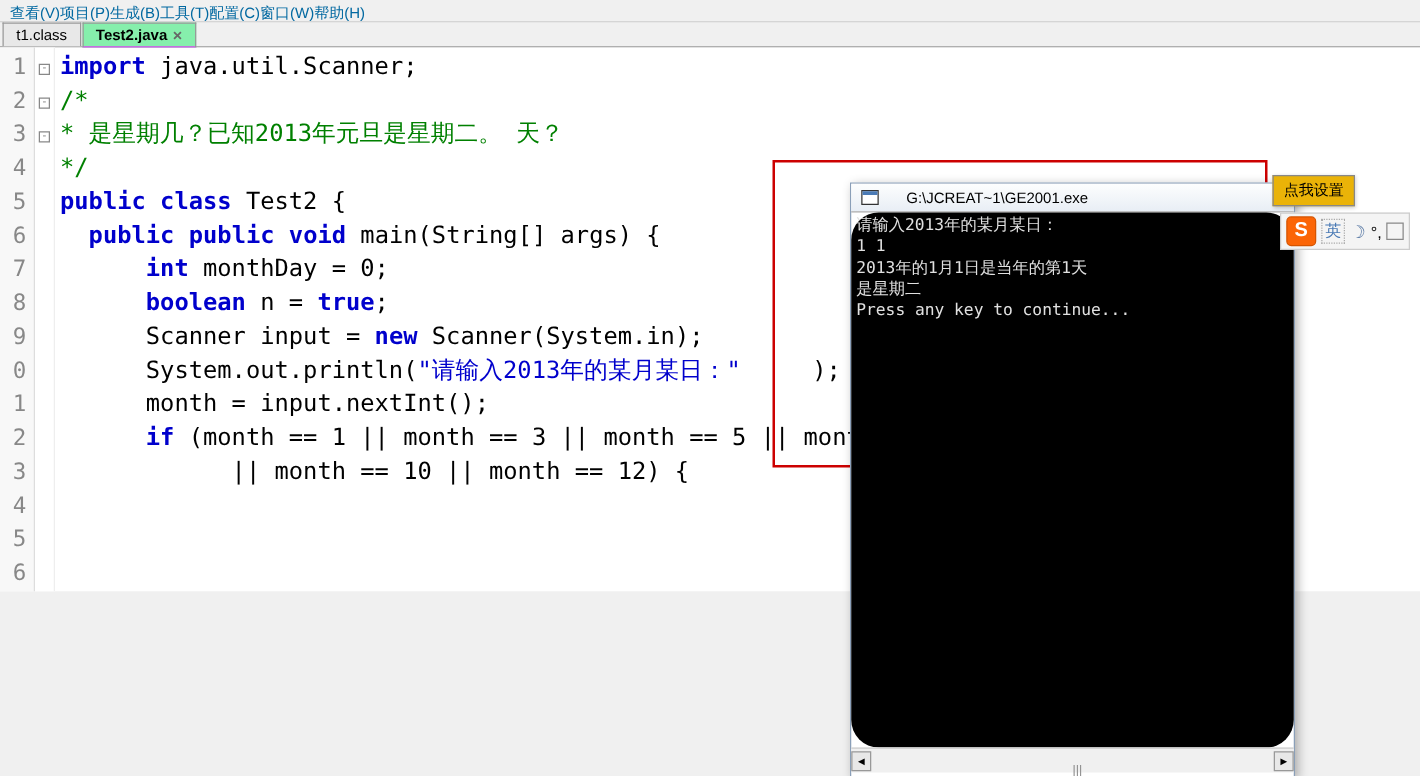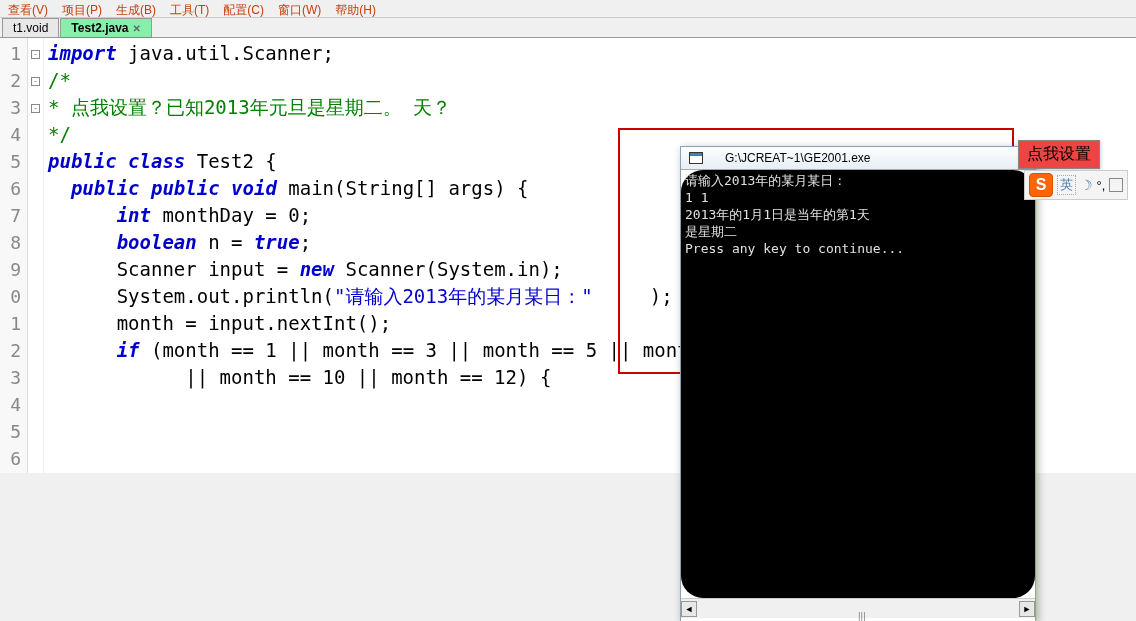--- a/index.html
+++ b/index.html
@@ -1,49 +1,49 @@
 <!DOCTYPE html>
 <html><head>
   <meta charset="utf-8">
   <style>
     * { margin: 0; padding: 0; box-sizing: border-box; }
     body { font-family: "Microsoft YaHei", Arial, sans-serif; font-size: 13px; background: #f0f0f0; width: 1136px; height: 621px; overflow: hidden; position: relative; }
     
-    .menu-bar { background: #f0f0f0; border-bottom: 1px solid #ccc; padding: 2px 8px; display: flex; gap: 14px; font-size: 12px; color: #c2410c; height: 18px; }
+    .menu-bar { background: #f0f0f0; border-bottom: 1px solid #ccc; padding: 2px 8px; display: flex; font-size: 12px; color: #0369a1; height: 18px; }
     .menu-item { cursor: pointer; }
     
     .tab-bar { background: #f0f0f0; display: flex; height: 20px; border-bottom: 1px solid #999; padding-left: 2px; }
     .tab { padding: 2px 10px; font-size: 12px; border: 1px solid #999; border-bottom: none; background: #e8e8e8; margin-right: 1px; cursor: pointer; }
     .tab.active { background: #86efac; font-weight: bold; border-bottom: 1px solid #d946ef; margin-bottom: -1px; }
     .tab-close { margin-left: 4px; color: #666; font-size: 10px; }
     
     .editor-container { display: flex; background: #fff; height: 435px; }
     .gutter { width: 28px; background: #f8f8f8; border-right: 1px solid #ddd; text-align: right; padding-right: 6px; font-size: 18px; color: #888; font-family: Consolas, monospace; line-height: 27px; padding-top: 2px; }
     .fold-col { width: 16px; background: #fff; border-right: 1px solid #eee; font-size: 11px; color: #888; font-family: monospace; line-height: 27px; text-align: center; padding-top: 2px; }
     .fold-box { border: 1px solid #888; width: 9px; height: 9px; display: inline-block; text-align: center; line-height: 7px; font-size: 9px; }
     .code-area { flex: 1; padding: 2px 4px; font-size: 19px; font-family: Consolas, "Microsoft YaHei", monospace; line-height: 27px; white-space: nowrap; overflow: hidden; }
     .code-line { height: 27px; }
     
-    .kw { color: #0000cc; font-weight: bold; font-style: italic; }
+    .kw { color: #0000cc; font-weight: bold; }
     .comment { color: #008000; }
     .str { color: #0000cc; }
     
     .console-window { position: absolute; top: 146px; left: 680px; width: 356px; height: 476px; border: 1px solid #8a9fb8; background: #fff; box-shadow: 2px 2px 8px rgba(0,0,0,0.3); }
     .console-title { background: linear-gradient(#fdfefe, #e8eef5); border-bottom: 1px solid #aaa; padding: 4px 8px; font-size: 12px; display: flex; align-items: center; gap: 22px; }
     .console-icon { width: 14px; height: 12px; border: 1px solid #333; background: #fff; display: inline-block; position: relative; }
     .console-icon::after { content: ""; position: absolute; top: 0; left: 0; right: 0; height: 3px; background: #4a7ab5; }
     .console-body { background: #000; color: #e0e0e0; font-family: "NSimSun", "SimSun", monospace; font-size: 13px; padding: 2px 4px; height: 428px; line-height: 17px; white-space: pre; border-radius: 22px; }
     .console-scroll { height: 20px; background: #f0f0f0; border-top: 1px solid #ccc; display: flex; align-items: center; position: relative; }
     .scroll-arrow { width: 16px; height: 16px; border: 1px solid #999; background: #e8e8e8; text-align: center; font-size: 9px; line-height: 14px; }
     .scroll-track { flex: 1; position: relative; }
     .scroll-thumb { position: absolute; left: 50%; width: 18px; top: 2px; color: #888; font-size: 10px; }
     
     .red-box { position: absolute; top: 128px; left: 618px; width: 396px; height: 246px; border: 2px solid #cc0000; pointer-events: none; }
     
-    .tooltip { position: absolute; top: 140px; left: 1018px; background: #ef4444; border: 1px solid #888; padding: 3px 8px; font-size: 16px; box-shadow: 1px 1px 3px rgba(0,0,0,0.2); }
+    .tooltip { position: absolute; top: 140px; left: 1018px; background: #eab308; border: 1px solid #888; padding: 3px 8px; font-size: 12px; box-shadow: 1px 1px 3px rgba(0,0,0,0.2); }
     
     .ime-bar { position: absolute; top: 170px; left: 1024px; display: flex; align-items: center; gap: 4px; background: #f4f4f4; border: 1px solid #ccc; padding: 2px 4px; }
     .ime-icon { width: 24px; height: 24px; background: #fb6506; border-radius: 4px; color: #fff; display: flex; align-items: center; justify-content: center; font-size: 16px; font-weight: bold; border: 1px solid #d55400; }
     .ime-txt { font-size: 13px; color: #4a7ab5; border: 1px dotted #aaa; padding: 0 2px; }
     .moon { color: #5a7aa5; font-size: 14px; }
     .sq { width: 14px; height: 14px; border: 1px solid #888; display: inline-block; }
   </style>
 </head>
 <body>
 
@@ -51,21 +51,21 @@
   <span class="menu-item">查看(V)</span>
   <span class="menu-item">项目(P)</span>
   <span class="menu-item">生成(B)</span>
   <span class="menu-item">工具(T)</span>
   <span class="menu-item">配置(C)</span>
   <span class="menu-item">窗口(W)</span>
   <span class="menu-item">帮助(H)</span>
 </div>
 
 <div class="tab-bar">
-  <div class="tab"><span>t1.void</span></div>
+  <div class="tab"><span>t1.class</span></div>
   <div class="tab active"><span>Test2.java</span><span class="tab-close">✕</span></div>
 </div>
 
 <div class="editor-container">
   <div class="gutter" id="gutter">
       <div>1</div>
       <div>2</div>
       <div>3</div>
       <div>4</div>
       <div>5</div>
@@ -95,21 +95,21 @@
       <div></div>
       <div></div>
       <div></div>
       <div></div>
       <div></div>
       <div></div>
     </div>
   <div class="code-area" id="codearea">
       <div class="code-line"><span class="kw">import</span> java.util.Scanner;</div>
       <div class="code-line"><span class="comment">/*</span></div>
-      <div class="code-line"><span class="comment"> * 点我设置？已知2013年元旦是星期二。 天？</span></div>
+      <div class="code-line"><span class="comment"> * 是星期几？已知2013年元旦是星期二。 天？</span></div>
       <div class="code-line"><span class="comment"> */</span></div>
       <div class="code-line"><span class="kw">public</span> <span class="kw">class</span> Test2 {</div>
       <div class="code-line">&nbsp;&nbsp;<span class="kw">public</span> <span class="kw">public</span> <span class="kw">void</span> main(String[] args) {</div>
       <div class="code-line">&nbsp;&nbsp;&nbsp;&nbsp;&nbsp;&nbsp;<span class="kw">int</span> monthDay = 0;</div>
       <div class="code-line">&nbsp;&nbsp;&nbsp;&nbsp;&nbsp;&nbsp;<span class="kw">boolean</span> n = <span class="kw">true</span>;</div>
       <div class="code-line">&nbsp;&nbsp;&nbsp;&nbsp;&nbsp;&nbsp;Scanner input = <span class="kw">new</span> Scanner(System.in);</div>
       <div class="code-line">&nbsp;&nbsp;&nbsp;&nbsp;&nbsp;&nbsp;System.out.println(<span class="str">"请输入2013年的某月某日："</span>&nbsp;&nbsp;&nbsp;&nbsp;&nbsp;);</div>
       <div class="code-line">&nbsp;&nbsp;&nbsp;&nbsp;&nbsp;&nbsp;month = input.nextInt();</div>
       <div class="code-line">&nbsp;&nbsp;&nbsp;&nbsp;&nbsp;&nbsp;<span class="kw">if</span> (month == 1 || month == 3 || month == 5 || month == 7 ||</div>
       <div class="code-line">&nbsp;&nbsp;&nbsp;&nbsp;&nbsp;&nbsp;&nbsp;&nbsp;&nbsp;&nbsp;&nbsp;&nbsp;|| month == 10 || month == 12) {</div>

